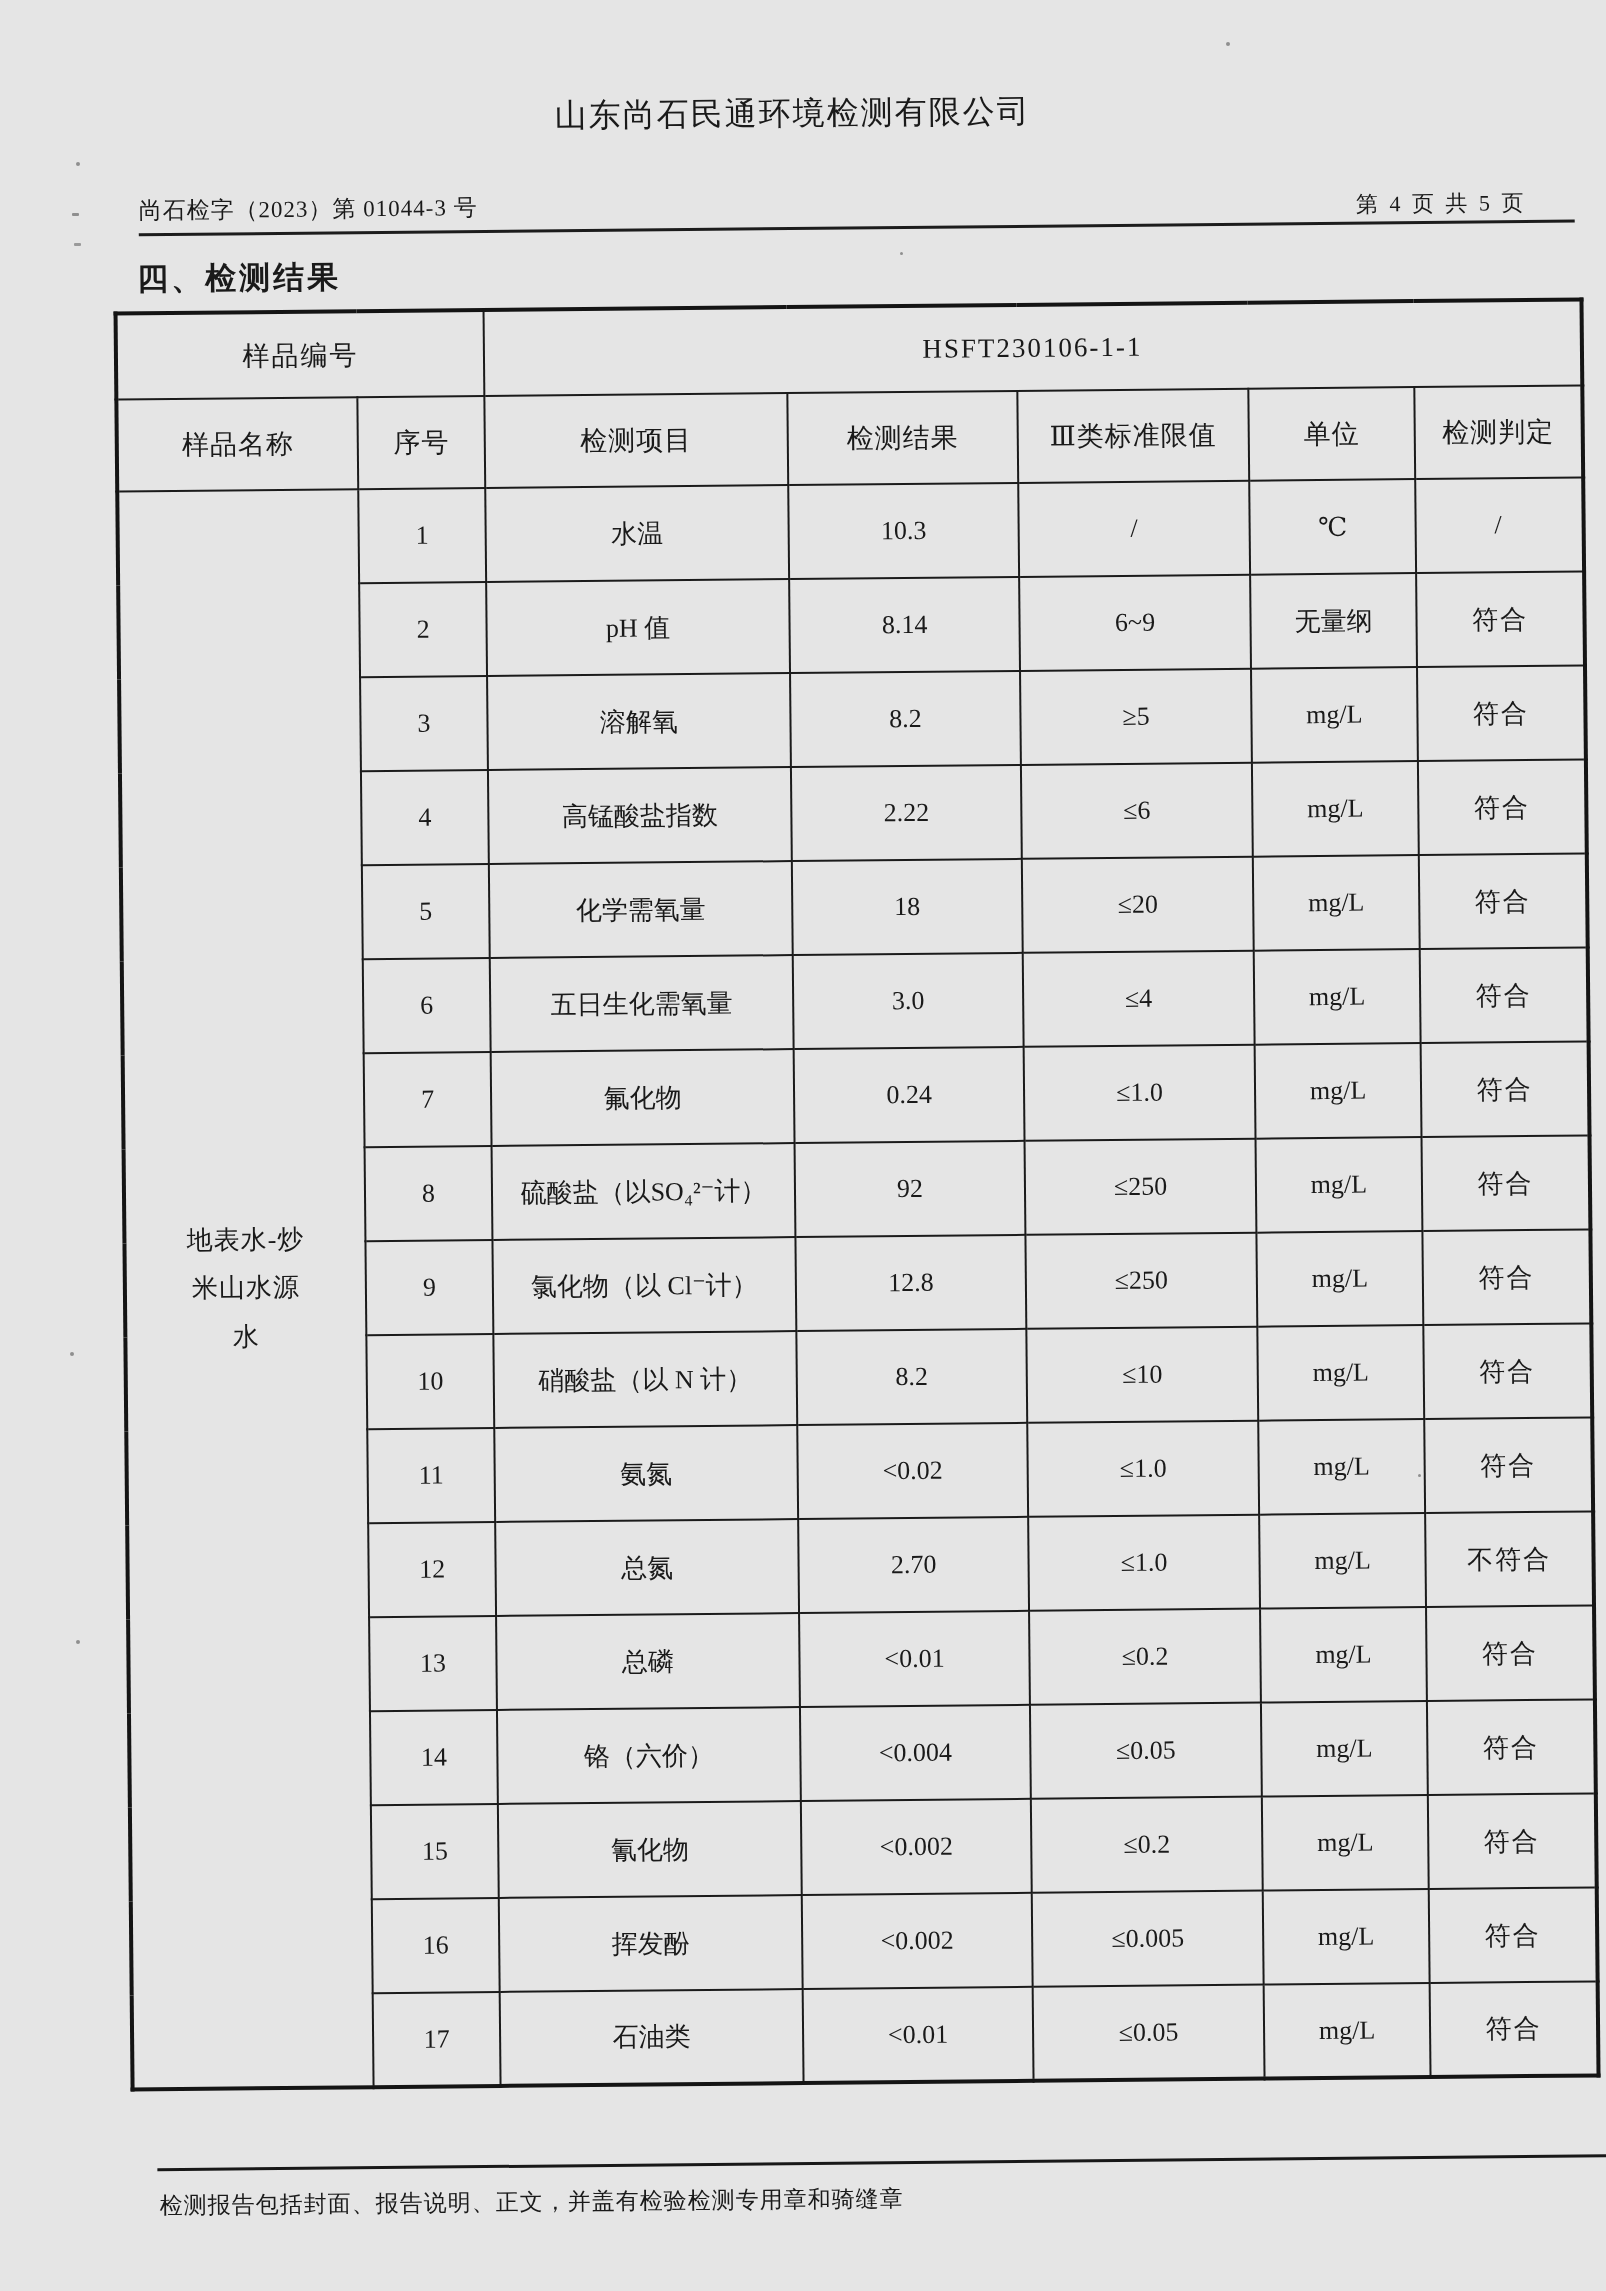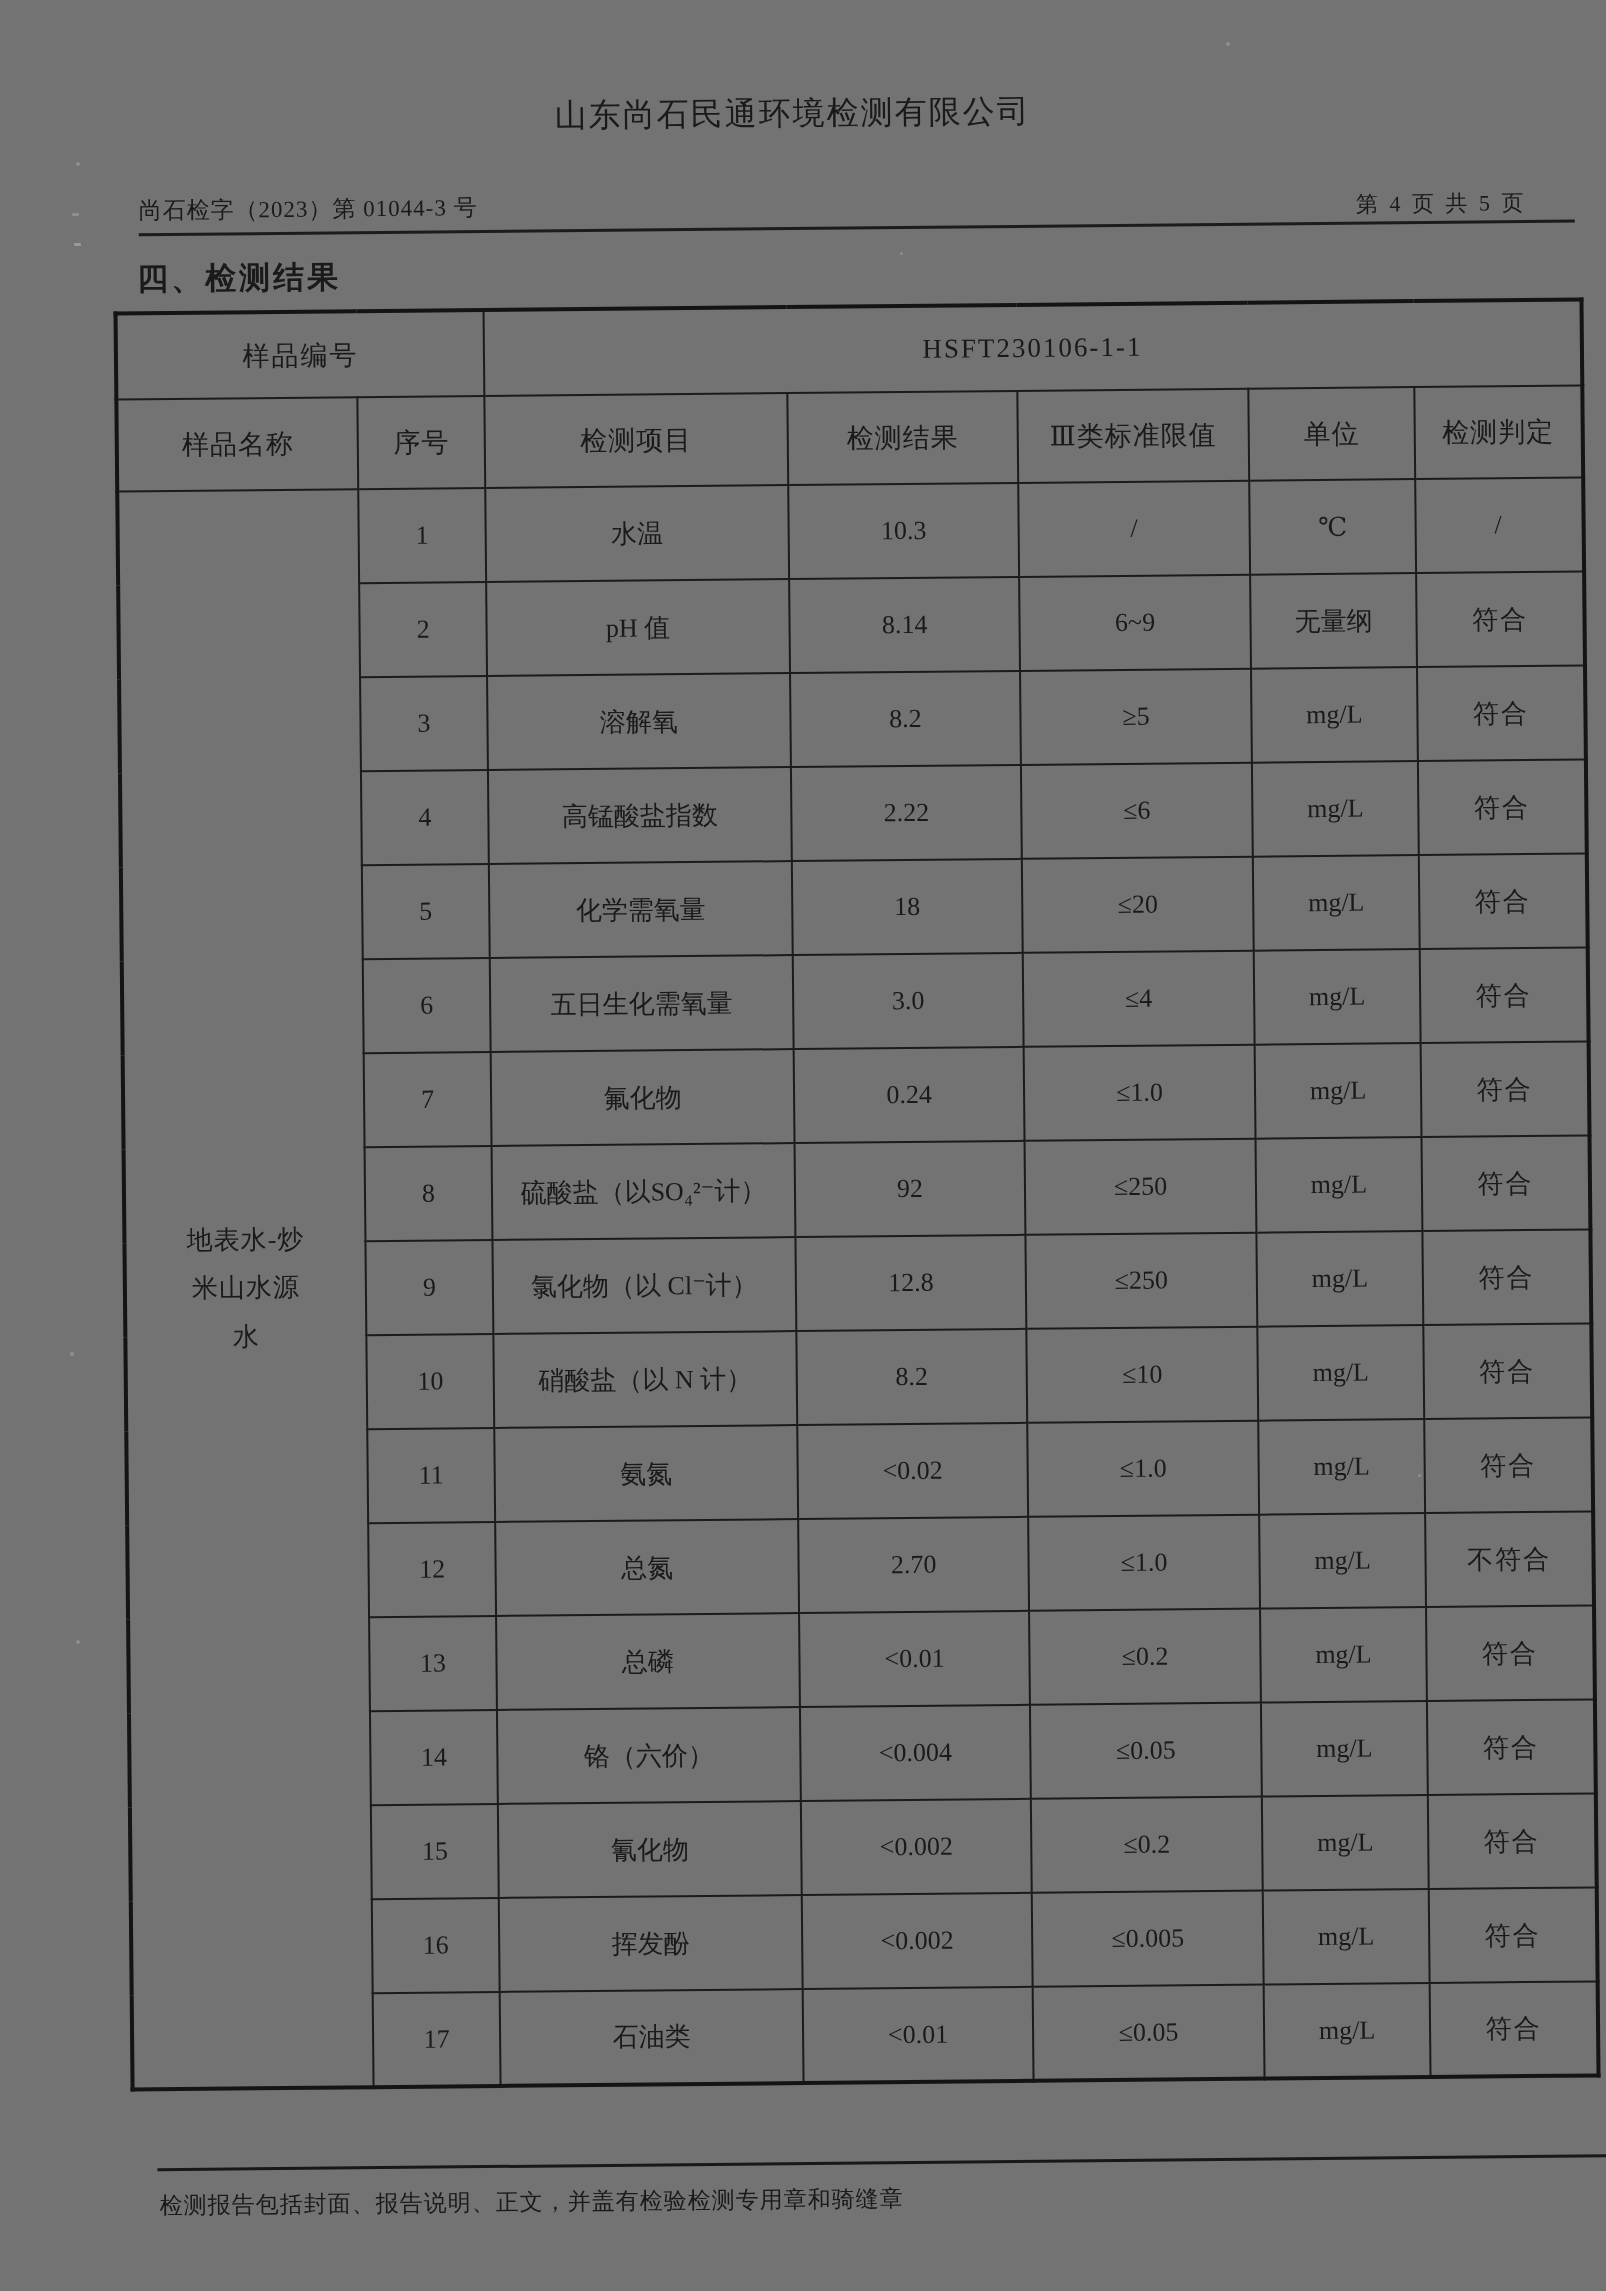--- a/index.html
+++ b/index.html
@@ -4,21 +4,21 @@
 <style>
   html,body{margin:0;padding:0;}
   body{
     width:1606px;height:2291px;
     background:#f7f7f5;
     position:relative;
     overflow:hidden;
     font-family:"Liberation Serif","DejaVu Serif",serif;
     color:#1a1a1a;
   }
-  .page{position:absolute;inset:0;background:#737373;}
+  .page{position:absolute;inset:0;background:#e5e5e5;}
   .tilt{position:absolute;inset:0;transform:rotate(-0.55deg);transform-origin:50% 52%;}
 
   .company{
     position:absolute;top:92px;left:0;width:100%;
     text-align:center;font-size:32px;letter-spacing:2px;
     font-weight:400;
   }
   .doc-number{position:absolute;left:148px;top:189px;font-size:23px;letter-spacing:1px;}
   .page-indicator{position:absolute;right:70px;top:195px;font-size:22px;letter-spacing:3px;}
   .header-rule{position:absolute;left:148px;right:22px;top:227px;height:3px;background:#1c1c1c;}

